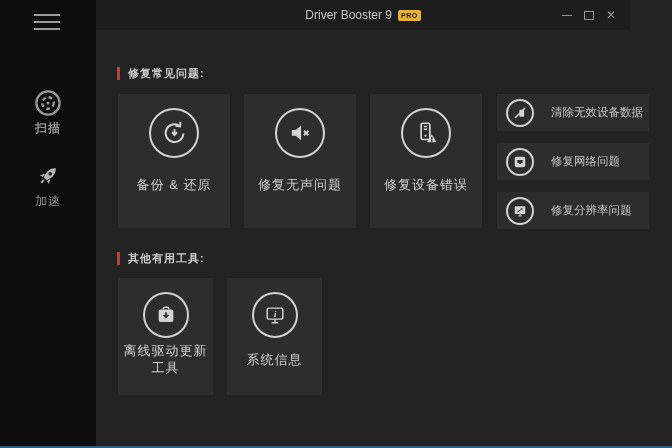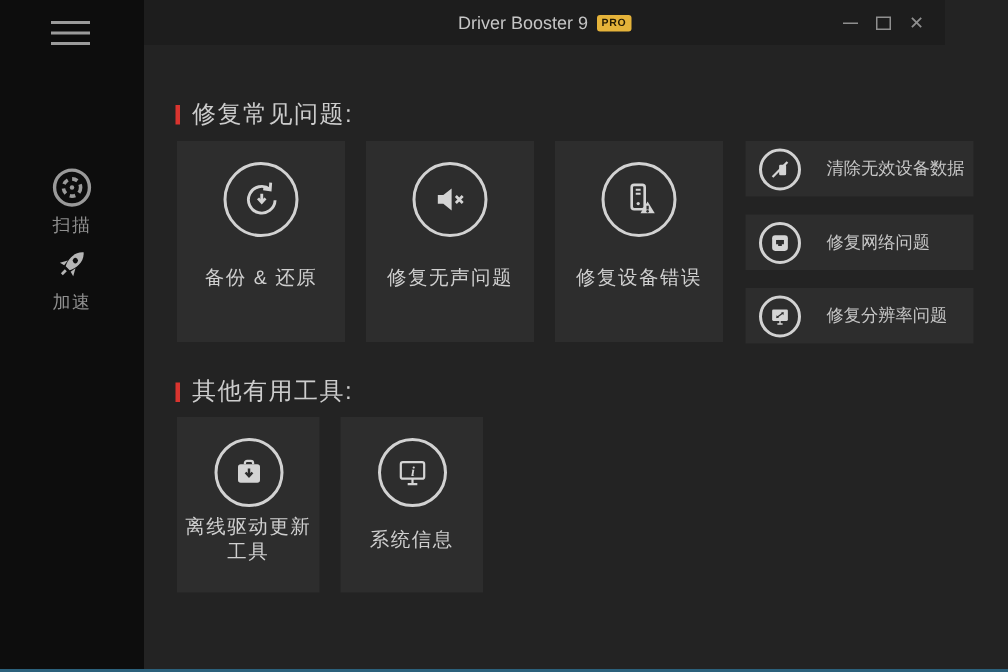--- a/index.html
+++ b/index.html
@@ -25,33 +25,33 @@
   .close-glyph { font-size:12px; line-height:1; }
 
   
   .sidebar { position:absolute; left:0; top:0; width:96px; height:446px; background:#0d0d0d; }
   .hamburger { position:absolute; left:34px; top:14px; cursor:pointer; }
   .hamburger .bar { width:26px; height:2.4px; background:#9b9b9b; margin-bottom:4.4px; }
   .side-item {
     position:absolute; left:7px; width:82px; border-radius:6px;
     display:flex; flex-direction:column; align-items:center; padding-top:6px; box-sizing:border-box;
   }
-  .si-scan  { top:102px;  height:58px; }
+  .si-scan  { top:80px;  height:58px;font-weight:bold; }
   .si-boost { top:153px; height:58px; }
   .si-tools { top:224px; height:62px; background:#292929; }
   .si-icon { height:34px; display:flex; align-items:center; justify-content:center; }
   .si-label { font-size:12px; color:#8f8f8f; letter-spacing:1px; }
   .si-tools .si-label { color:#cf3a31; }
 
   
   .sec-heading { position:absolute; display:flex; align-items:center; gap:8px; }
   .sec-heading.h1 { left:117px; top:66px; }
   .sec-heading.h2 { left:117px; top:251px; }
   .red-bar { width:3px; height:13px; background:#d9342f; }
-  .heading-text { color:#cdcdcd; font-size:16px; font-weight:normal; letter-spacing:1px; }
+  .heading-text { color:#cdcdcd; font-size:11px; font-weight:bold; letter-spacing:1px; }
 
   
   .card { position:absolute; top:94px; width:112px; height:134px; background:#2d2d2d; cursor:pointer; }
   .c1 { left:118px; } .c2 { left:244px; } .c3 { left:370px; }
   .circle {
     width:46px; height:46px; border:2px solid #d2d2d2; border-radius:50%;
     display:flex; align-items:center; justify-content:center; margin:14px auto 0;
   }
   .card-label {
     position:absolute; width:100%; top:82px; text-align:center;

